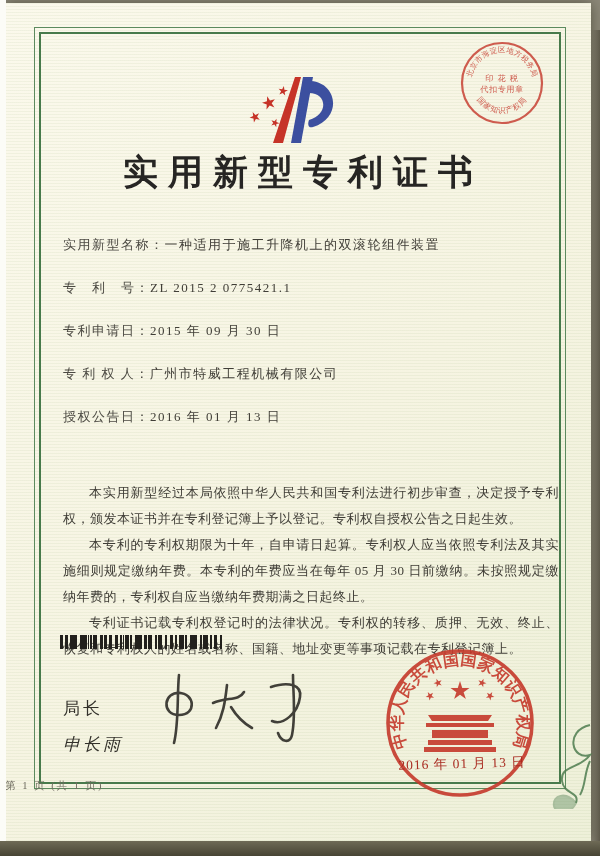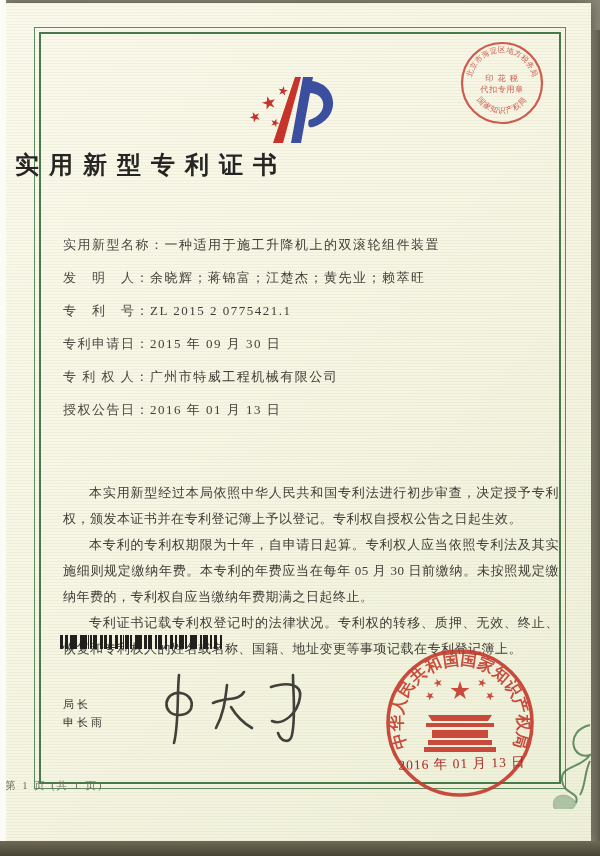--- a/index.html
+++ b/index.html
@@ -38,45 +38,45 @@
   .frame-inner {
     position:absolute; left:4px; top:4px; right:4px; bottom:4px;
     border:2.5px solid #477a4b;
   }
   .cert-no {
     position:absolute; left:55px; top:60px;
     font-size:12.5px; letter-spacing:4px; color:#6f6c63;
   }
   .title {
     position:absolute; left:0; width:100%; top:146px;
-    font-size:24px; font-weight:700;
+    text-align:center; font-size:35px; font-weight:700;
     letter-spacing:10px; color:#262523; padding-left:10px;
   }
   .fields {
     position:absolute; left:58px; top:233px; right:40px;
-    display:flex; flex-direction:column; gap:15px;
+    display:flex; flex-direction:column; gap:25px;
   }
   .field { font-size:13px; color:#45433c; letter-spacing:1.5px; line-height:18px; }
   .field .lbl { color:#4b4942; }
   .field .val { color:#403e37; }
   .body-text {
     position:absolute; left:58px; right:32px; top:477px;
     font-size:13px; line-height:26px; color:#3f3d36;
     text-align:justify; letter-spacing:0.5px;
   }
   .body-text p { text-indent:2em; }
   .barcode {
     position:absolute; left:55px; top:632px; width:163px; height:14px;
     background:
       repeating-linear-gradient(90deg,#22201c 0 2px, rgba(0,0,0,0) 2px 5px),
       repeating-linear-gradient(90deg,#22201c 0 1px, rgba(0,0,0,0) 1px 7px),
       repeating-linear-gradient(90deg,#22201c 0 3px, rgba(0,0,0,0) 3px 11px);
   }
-  .sig-block { position:absolute; left:58px; top:694px; font-size:11px; color:#33312b; letter-spacing:3px; }
-  .sig-block .sig-name { margin-top:3px; }
+  .sig-block { position:absolute; left:58px; top:694px; font-size:17px; color:#33312b; letter-spacing:3px; }
+  .sig-block .sig-name { margin-top:13px;font-style:italic; }
   .signature-svg { position:absolute; left:138px; top:660px; }
   .tax-stamp-svg { position:absolute; left:447px; top:30px; opacity:0.88; }
   .logo-svg { position:absolute; left:238px; top:70px; }
   .seal-svg { position:absolute; left:363px; top:640px; opacity:0.9; }
   .seal-date {
     position:absolute; left:352px; top:752px; width:210px; text-align:center;
     font-size:13.5px; color:rgba(165,34,24,0.95); letter-spacing:1px;
     transform:rotate(-1.5deg);
   }
   .flourish-svg { position:absolute; left:541px; top:718px; opacity:0.85; }
@@ -123,23 +123,20 @@
     <use href="#star" transform="translate(12,44) scale(5.5) rotate(-25)" fill="#c63328"></use>
     <use href="#star" transform="translate(32,50) scale(4.5) rotate(20)" fill="#c63328"></use>
     <use href="#star" transform="translate(44,38) scale(3.2) rotate(0)" fill="#c63328"></use>
   </svg>
 
   <div class="title">实用新型专利证书</div>
 
   <div class="fields">
     <div class="field">
       <span class="lbl">实用新型名称：</span><span class="val">一种适用于施工升降机上的双滚轮组件装置</span>
-    </div>
-    <div class="field">
-      <span class="lbl">发　明　人：</span><span class="val">余晓辉；蒋锦富；江楚杰；黄先业；赖萃旺</span>
     </div>
     <div class="field">
       <span class="lbl">专　利　号：</span><span class="val">ZL 2015 2 0775421.1</span>
     </div>
     <div class="field">
       <span class="lbl">专利申请日：</span><span class="val">2015 年 09 月 30 日</span>
     </div>
     <div class="field">
       <span class="lbl">专 利 权 人：</span><span class="val">广州市特威工程机械有限公司</span>
     </div>

